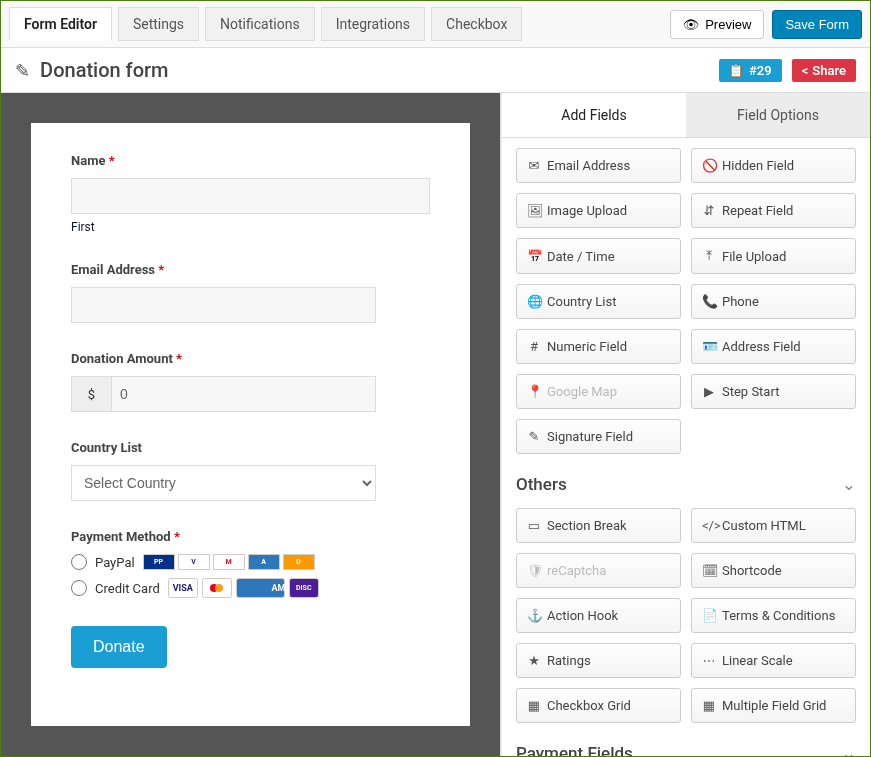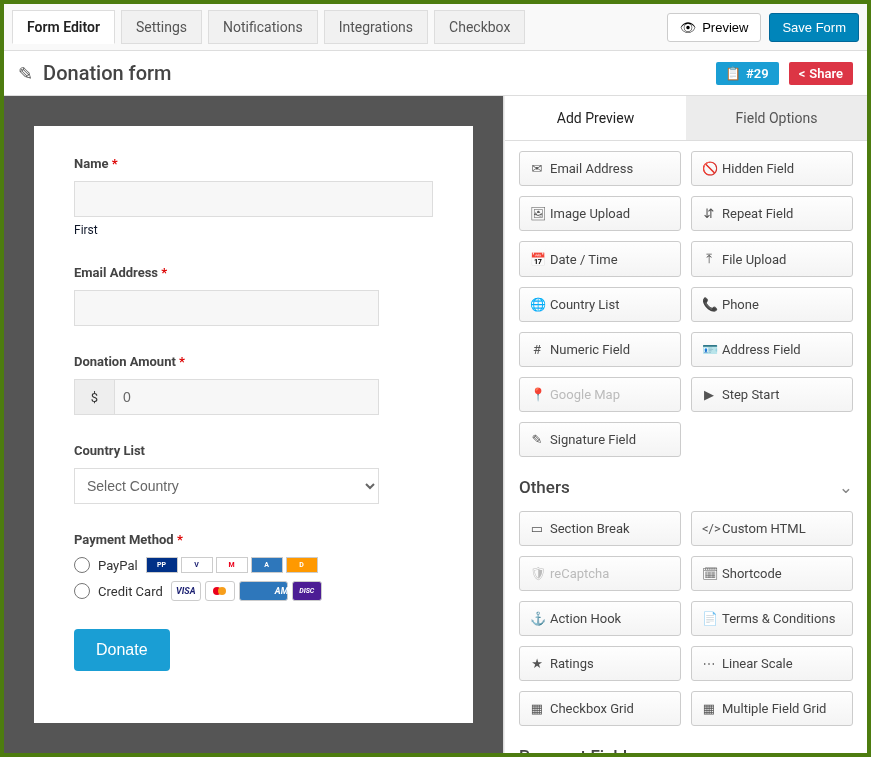--- a/index.html
+++ b/index.html
@@ -1,17 +1,17 @@
 <!DOCTYPE html>
 <html><head>
 <meta charset="utf-8">
 <style>
   * { box-sizing: border-box; margin: 0; padding: 0; }
   body { font-family: -apple-system, BlinkMacSystemFont, "Segoe UI", Roboto, sans-serif; font-size: 13px; color: #333; background:#fff; }
-  .app { display:flex; flex-direction:column; width:871px; height:757px; border:4px solid #4d7c0f; position:relative; }
+  .app { display:flex; flex-direction:column; width:871px; height:757px; border:1px solid #4d7c0f; position:relative; }
 
   
   .topbar { display:flex; justify-content:space-between; align-items:center; border-bottom:1px solid #ddd; padding:6px 8px; background:#f9f9f9; }
   .tabs { display:flex; gap:6px; }
   .tab { padding:8px 14px; background:#f1f1f1; border:1px solid #ddd; cursor:pointer; font-size:14px; color:#555; }
   .tab.active { background:#fff; border-bottom:1px solid #fff; font-weight:600; color:#222; }
   .top-actions { display:flex; gap:8px; }
   .btn { padding:6px 12px; border-radius:3px; border:1px solid #ccc; background:#fff; cursor:pointer; font-size:13px; display:inline-flex; align-items:center; gap:6px; }
   .btn-primary { background:#0085ba; border-color:#006799; color:#fff; }
 
@@ -33,21 +33,21 @@
   .field { margin-bottom:28px; }
   input[type=text], select { width:100%; height:36px; border:1px solid #ddd; background:#f7f7f7; padding:0 8px; font-size:14px; color:#666;}
   .name-row { display:flex; gap:14px; }
   .name-row > div { flex:1; }
   .subl { font-size:12px; color:#0f172a; margin-top:6px; }
   .amount-row { display:flex; }
   .amount-row .sym { width:40px; display:flex; align-items:center; justify-content:center; background:#eee; border:1px solid #ddd; border-right:none;}
   .amount-row input { flex:1;}
   .radio-row { display:flex; align-items:center; gap:8px; margin:8px 0;}
   .radio-row input[type=radio]{ width:16px;height:16px;}
-  .cards { display:inline-flex; gap:4px;font-style:italic; }
+  .cards { display:inline-flex; gap:4px; }
   .card-logo { width:30px; height:20px; border:1px solid #ccc; border-radius:3px; display:inline-flex; align-items:center; justify-content:center; font-size:9px; font-weight:bold;}
   .card-logo.visa{background:#fff;color:#1a1f71;}
   .card-logo.mc{background:#fff;}
   .card-logo.amex{background:#2e77bb;color:#fff;padding-left:47px;}
   .card-logo.disc{background:#4c1d95;color:#fff;font-size:7px;}
   .mc-dots{display:flex;gap:-2px;}
   .mc-dots span{width:8px;height:8px;border-radius:50%;display:inline-block;}
   .mc-dots .r{background:#eb001b;} .mc-dots .y{background:#f79e1b;margin-left:-3px;}
   .paypal-logos{display:flex;gap:3px;}
   .paypal-logos .pl{width:32px;height:16px;border:1px solid #ccc;display:flex;align-items:center;justify-content:center;font-size:7px;font-weight:bold;}
@@ -202,21 +202,21 @@
         </div>
 
         <div class="field">
           <button class="btn-donate">Donate</button>
         </div>
       </div>
     </div>
 
     <div class="right">
       <div class="panel-tabs">
-        <div class="panel-tab active">Add Preview</div>
+        <div class="panel-tab active">Add Fields</div>
         <div class="panel-tab">Field Options</div>
       </div>
       <div class="panel-body">
 
         <div class="field-grid">
           <div class="fbtn">
               <span class="ic">✉</span>
               <span>Email Address</span>
             </div>
           <div class="fbtn">

